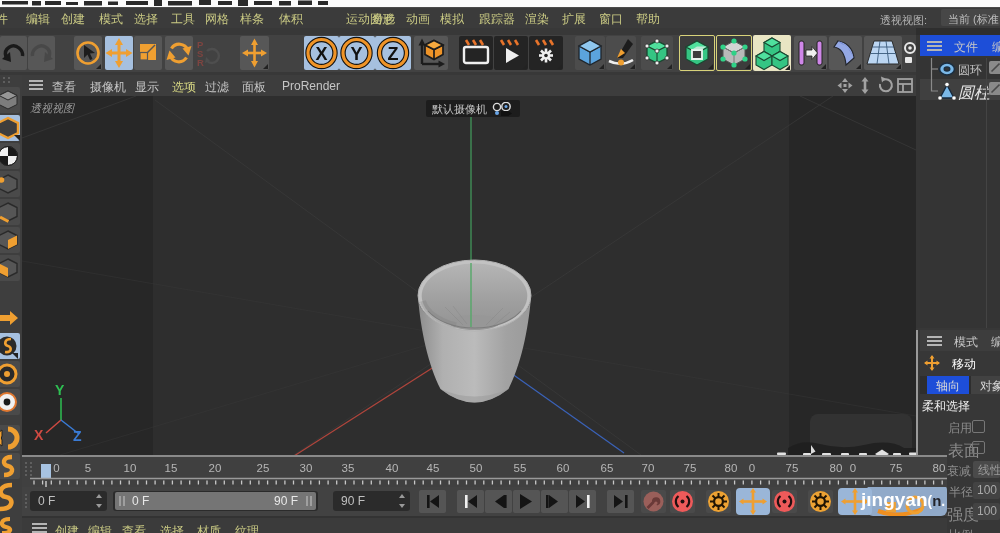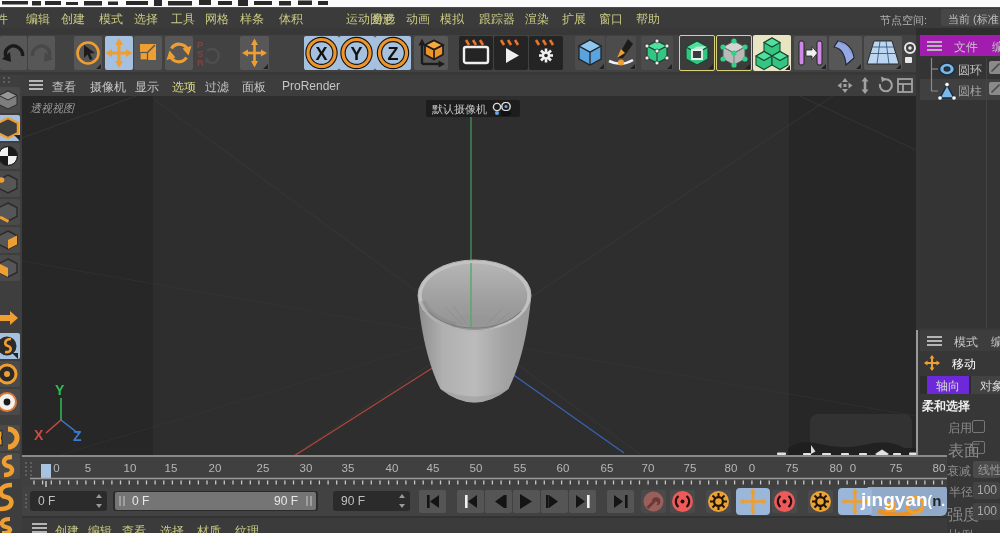--- a/index.html
+++ b/index.html
@@ -51,21 +51,21 @@
  <div class="abs menu-item" style="left:279px;top:3px;">体积</div>
  <div class="abs menu-item" style="left:314px;top:3px;margin-left:32px;">运动图形</div>
  <div class="abs menu-item" style="left:371px;top:3px;font-style:italic;">角色</div>
  <div class="abs menu-item" style="left:406px;top:3px;">动画</div>
  <div class="abs menu-item" style="left:440px;top:3px;">模拟</div>
  <div class="abs menu-item" style="left:479px;top:3px;">跟踪器</div>
  <div class="abs menu-item" style="left:525px;top:3px;">渲染</div>
  <div class="abs menu-item" style="left:562px;top:3px;">扩展</div>
  <div class="abs menu-item" style="left:599px;top:3px;">窗口</div>
  <div class="abs menu-item" style="left:636px;top:3px;">帮助</div>
- <div class="abs" style="left:880px;top:5px;color:#b2b2b2;font-size:11px;">节点空间:</div>
+ <div class="abs" style="left:880px;top:5px;color:#b2b2b2;font-size:11px;">透视视图:</div>
  <div class="abs" style="left:941px;top:1px;width:59px;height:17px;background:#474747;border-radius:2px;color:#bdbdbd;font-size:11px;padding:3px 0 0 7px;">当前 (标准</div>
 </div>
 
 <div class="abs" style="left:0;top:28px;width:1000px;height:47px;background:#424242;">
  <div class="abs" style="left:0;top:0;width:1000px;height:7px;background:#383838;"></div>
  <div class="abs" style="left:0;top:44px;width:1000px;height:3px;background:#383838;"></div>
 </div>
 <div id="toolbar" class="abs" style="left:0;top:28px;width:1000px;height:47px;">
 
  <div class="btn" style="left:0px;top:8px;width:27px;height:34px;">
@@ -565,21 +565,21 @@
      <path d="M 11 9 l 8 0 0 5 -8 0 z" fill="#111"></path>
      <path d="M 22 11.5 l -3 -2 0 4 z" fill="#111"></path>
    </svg>
  </div>
 </div>
 
 <div class="abs" style="left:916px;top:28px;width:84px;height:505px;background:#353535;"></div>
 <div id="rightpanel" class="abs" style="left:916px;top:28px;width:84px;height:505px;overflow:hidden;">
  <div class="abs" style="left:0;top:0;width:84px;height:7px;background:#2e2e2e;"></div>
 
- <div class="abs" style="left:4px;top:7px;width:80px;height:21px;background:#a21caf;">
+ <div class="abs" style="left:4px;top:7px;width:80px;height:21px;background:#1d4ed8;">
   <div class="abs" style="left:7px;top:5px;width:15px;height:11px;">
    <div style="height:2px;background:#b5b5b5;margin:1px 0 2px;"></div>
    <div style="height:2px;background:#b5b5b5;margin-bottom:2px;"></div>
    <div style="height:2px;background:#b5b5b5;"></div>
   </div>
   <div class="abs" style="left:34px;top:4px;color:#c6c6c6;font-size:12px;">文件</div>
   <div class="abs" style="left:72px;top:4px;color:#c6c6c6;font-size:12px;">编</div>
  </div>
 
  <div class="abs" style="left:4px;top:30px;width:80px;height:21px;background:#343434;"></div>
@@ -596,21 +596,21 @@
   <ellipse cx="27" cy="11" rx="2.8" ry="2" fill="#343434" stroke="#1c2e40" stroke-width="1.4"></ellipse>
 
   <path d="M 27 27 L 34 40 L 20 40 Z" fill="#7ab8e8" stroke="#16293d" stroke-width="1.4"></path>
   <g fill="#fff" stroke="#333" stroke-width="0.5">
           <circle cx="27" cy="26.5" r="2.1"></circle>
           <circle cx="20" cy="40" r="2.1"></circle>
           <circle cx="34" cy="40" r="2.1"></circle>
         </g>
  </svg>
  <div class="abs" style="left:42px;top:34px;color:#c2c2c2;font-size:12px;">圆环</div>
- <div class="abs" style="left:42px;top:55px;color:#a3a3a3;font-size:12px;">圆柱</div>
+ <div class="abs" style="left:42px;top:55px;color:#e5e5e5;font-size:16px;font-style:italic;">圆柱</div>
 
  <div class="abs" style="left:73px;top:33px;width:13px;height:13px;background:#8a8a8a;border-radius:2px;">
         <svg style="display:block" width="13" height="13">
           <line x1="2.5" y1="10.5" x2="10.5" y2="2.5" stroke="#4a4a4a" stroke-width="1.6"></line>
         </svg>
       </div>
  <div class="abs" style="left:73px;top:54px;width:13px;height:13px;background:#8a8a8a;border-radius:2px;">
         <svg style="display:block" width="13" height="13">
           <line x1="2.5" y1="10.5" x2="10.5" y2="2.5" stroke="#4a4a4a" stroke-width="1.6"></line>
         </svg>
@@ -637,24 +637,24 @@
         <g fill="#ef9f31">
           <path d="M 8 0 l -2.5 3.5 5 0 z"></path>
           <path d="M 8 16 l -2.5 -3.5 5 0 z"></path>
           <path d="M 0 8 l 3.5 -2.5 0 5 z"></path>
           <path d="M 16 8 l -3.5 -2.5 0 5 z"></path>
         </g>
       </svg>
  <div class="abs" style="left:36px;top:328px;color:#ffffff;font-size:12px;">移动</div>
 
  <div class="abs" style="left:4px;top:348px;width:80px;height:18px;background:#2e2e2e;">
-  <div class="abs" style="left:7px;top:0;width:42px;height:18px;background:#6d28d9;color:#d8d8d8;font-size:12px;text-align:center;padding-top:2px;">轴向</div>
+  <div class="abs" style="left:7px;top:0;width:42px;height:18px;background:#1d4ed8;color:#d8d8d8;font-size:12px;text-align:center;padding-top:2px;">轴向</div>
   <div class="abs" style="left:51px;top:0;width:33px;height:18px;background:#424242;color:#d8d8d8;font-size:12px;padding:2px 0 0 9px;overflow:hidden;">对象</div>
  </div>
- <div class="abs" style="left:6px;top:370px;color:#efefef;font-size:12px;font-weight:bold;">柔和选择</div>
+ <div class="abs" style="left:6px;top:370px;color:#efefef;font-size:12px;font-weight:normal;">柔和选择</div>
  <div class="abs" style="left:32px;top:392px;color:#8c8c8c;font-size:12px;">启用</div>
  <div class="abs" style="left:56px;top:392px;width:13px;height:13px;border:1px solid #777;border-radius:2px;"></div>
  <div class="abs" style="left:32px;top:413px;color:#8c8c8c;font-size:16px;">表面</div>
  <div class="abs" style="left:56px;top:413px;width:13px;height:13px;border:1px solid #777;border-radius:2px;"></div>
  <div class="abs" style="left:31px;top:435px;color:#8c8c8c;font-size:12px;">衰减</div>
  <div class="abs" style="left:57px;top:433px;width:27px;height:17px;background:#4a4a4a;border-radius:2px;color:#9a9a9a;font-size:12px;padding:1px 0 0 5px;">线性</div>
  <div class="abs" style="left:33px;top:456px;color:#8c8c8c;font-size:12px;">半径</div>
  <div class="abs" style="left:57px;top:454px;width:27px;height:17px;background:#434343;border-radius:2px;color:#a8a8a8;font-size:12px;padding:1px 0 0 4px;">100</div>
  <div class="abs" style="left:31px;top:477px;color:#8c8c8c;font-size:16px;">强度</div>
  <div class="abs" style="left:57px;top:475px;width:27px;height:17px;background:#434343;border-radius:2px;color:#a8a8a8;font-size:12px;padding:1px 0 0 4px;">100</div>

